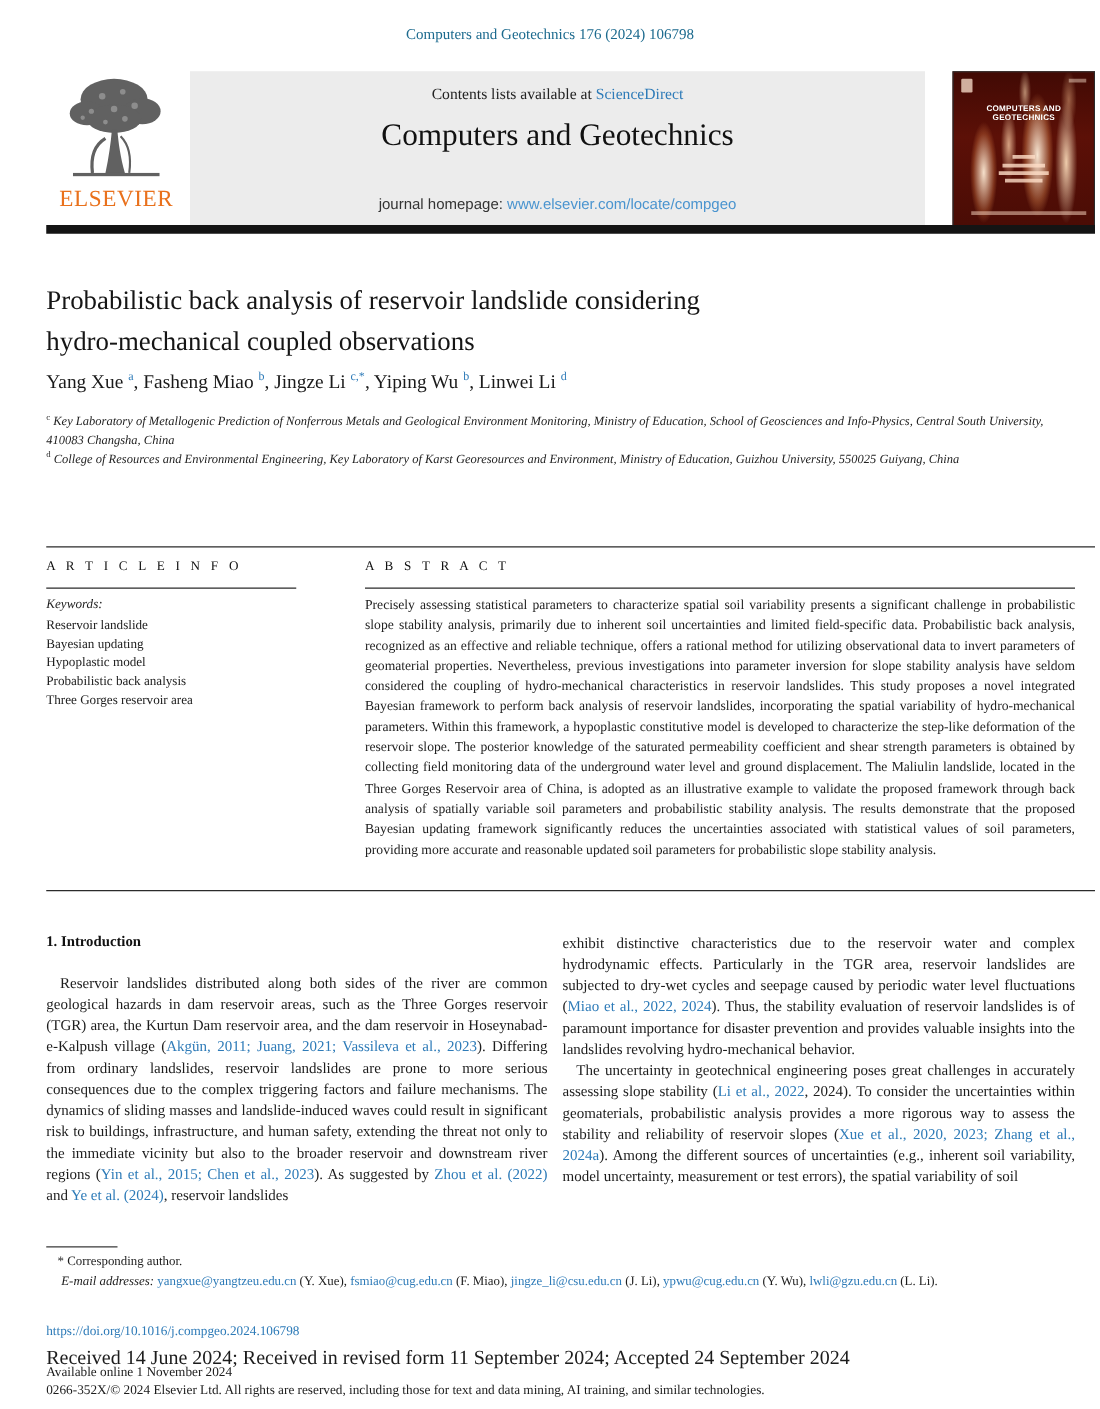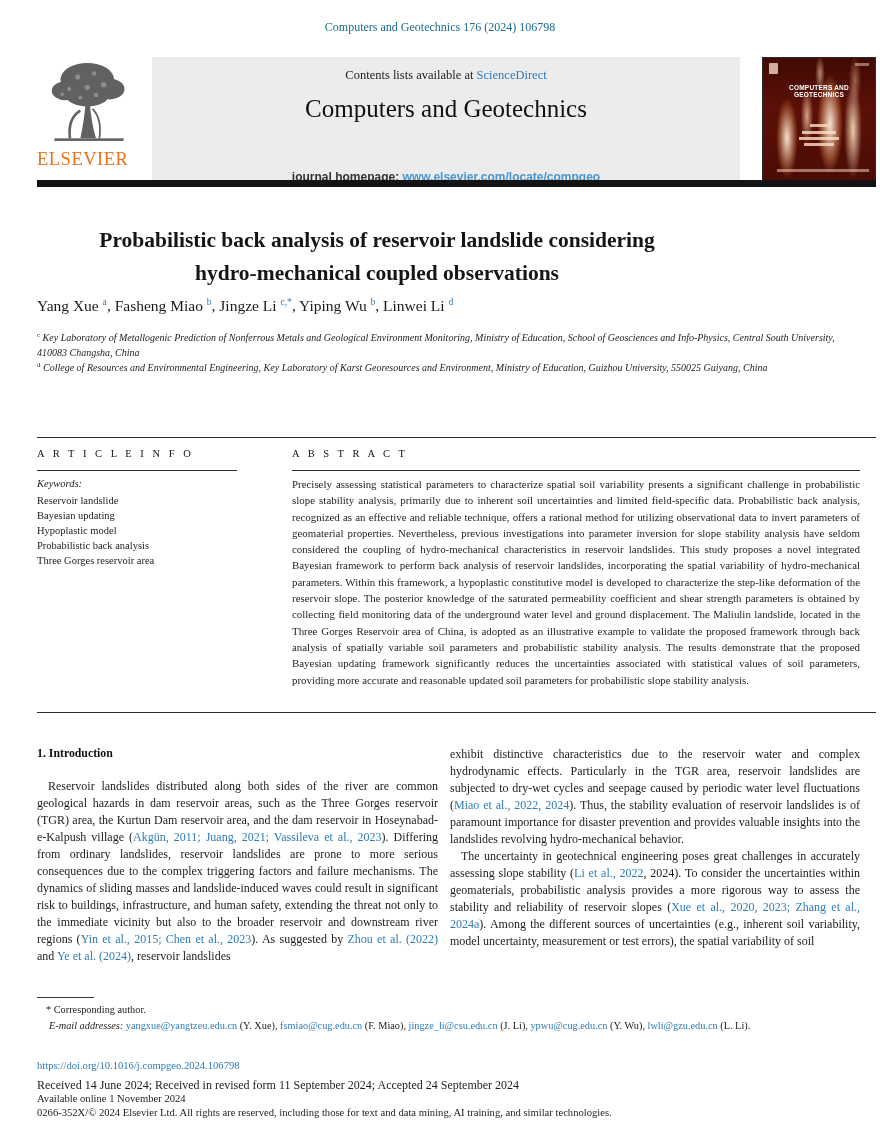--- a/index.html
+++ b/index.html
@@ -15,29 +15,29 @@
   .lnk { color:var(--link_blue,#2e7bb8); }
   .it { font-style:italic;margin-top:20px; }
   .sup { font-size:0.62em; vertical-align:super; line-height:0; }
 
   
   .citation { top:20px; left:0; width:880px; text-align:center;
     font-size:12px; color:var(--citation_blue,#1c6a8e); cursor:pointer; }
 
   
   .masthead { top:57px; left:37px; width:839px; height:125px; }
-  .logo-block { position:absolute; left:0; top:0; width:112px; height:125px; cursor:pointer; }
+  .logo-block { position:absolute; left:0; top:0; width:112px; height:125px; text-align:center; cursor:pointer; }
   .elsevier-word { font-family:"Liberation Serif",serif; font-size:18.5px; letter-spacing:0.5px;
     color:var(--elsevier_orange,#e9711c); margin-top:-2px; }
   .graybox { position:absolute; left:115px; top:0; width:588px; height:125px;
     background:var(--masthead_gray,#ececec); text-align:center; }
   .contents-line { position:absolute; top:11px; width:100%; font-size:12.5px; color:#222; }
   .journal-title { position:absolute; top:38px; width:100%; font-size:25px; color:#111; }
-  .homepage-line { position:absolute; top:113px; width:100%;
-    font-family:"Liberation Sans",sans-serif; font-size:12px; color:#333;font-weight:bold; }
+  .homepage-line { position:absolute; top:99px; width:100%;
+    font-family:"Liberation Sans",sans-serif; font-size:12px; color:#333; }
   .homepage-line .lnk { color:var(--homepage_blue,#4a94cf); }
 
   
   .cover { position:absolute; left:725px; top:0; width:114px; height:125px;
     background:var(--cover_maroon,#520d05); border:1px solid #2a2a2a; overflow:hidden; cursor:pointer; }
   .cover-streaks { position:absolute; inset:0;
     background:
       radial-gradient(14px 52px at 24px 80px, rgba(255,236,214,.95), rgba(255,160,90,.25) 60%, transparent 78%),
       radial-gradient(9px 40px at 44px 58px, rgba(255,210,170,.75), transparent 70%),
       radial-gradient(16px 62px at 67px 66px, rgba(255,240,220,.95), rgba(255,170,100,.3) 60%, transparent 80%),
@@ -96,21 +96,21 @@
   .indent { text-indent:11px; }
   .col-left .body-par { margin-top:17px; }
 
   
   .foot-rule { top:997px; left:37px; width:57px; height:1px; background:#3a3a3a; }
   .corresponding { top:1004px; left:37px; font-size:10.3px; padding-left:9px; }
   .emails { top:1019px; left:37px; width:806px; font-size:10.3px; line-height:14.5px; text-indent:12px; }
 
   
   .doi { top:1060px; left:37px; font-size:10.6px; cursor:pointer; }
-  .received { top:1078px; left:37px; font-size:12px; }
+  .received { top:1078px; left:37px; font-size:16px; }
   .available { top:1093px; left:37px; font-size:10.6px; }
   .copyright { top:1107px; left:37px; width:820px; font-size:10.6px; }
 </style>
 </head>
 <body>
 
 <div class="abs citation">Computers and Geotechnics 176 (2024) 106798</div>
 
 <div class="abs masthead">
 
@@ -158,21 +158,21 @@
     <div class="cover-editor-bar ceb1"></div>
     <div class="cover-editor-bar ceb2"></div>
     <div class="cover-editor-bar ceb3"></div>
     <div class="cover-editor-bar ceb4"></div>
     <div class="cover-bottom-bar"></div>
   </div>
 </div>
 
 <div class="abs black-bar"></div>
 
-<h1 class="abs paper-title" style="font-weight:bold;text-align:center;">
+<h1 class="abs paper-title" style="font-weight:normal;">
   <div>Probabilistic back analysis of reservoir landslide considering</div>
   <div>hydro-mechanical coupled observations</div>
 </h1>
 
 <div class="abs authors"><span>Yang Xue </span><span class="sup lnk">a</span><span>, Fasheng Miao </span><span class="sup lnk">b</span><span>, Jingze Li </span><span class="sup lnk">c,*</span><span>, Yiping Wu </span><span class="sup lnk">b</span><span>, Linwei Li </span><span class="sup lnk">d</span></div>
 
 <div class="abs affils">
   <div>
     <span class="sup">c</span> <span class="affil-text">Key Laboratory of Metallogenic Prediction of Nonferrous Metals and Geological Environment Monitoring, Ministry of Education, School of Geosciences and Info-Physics, Central South University, 410083 Changsha, China</span>
   </div>

